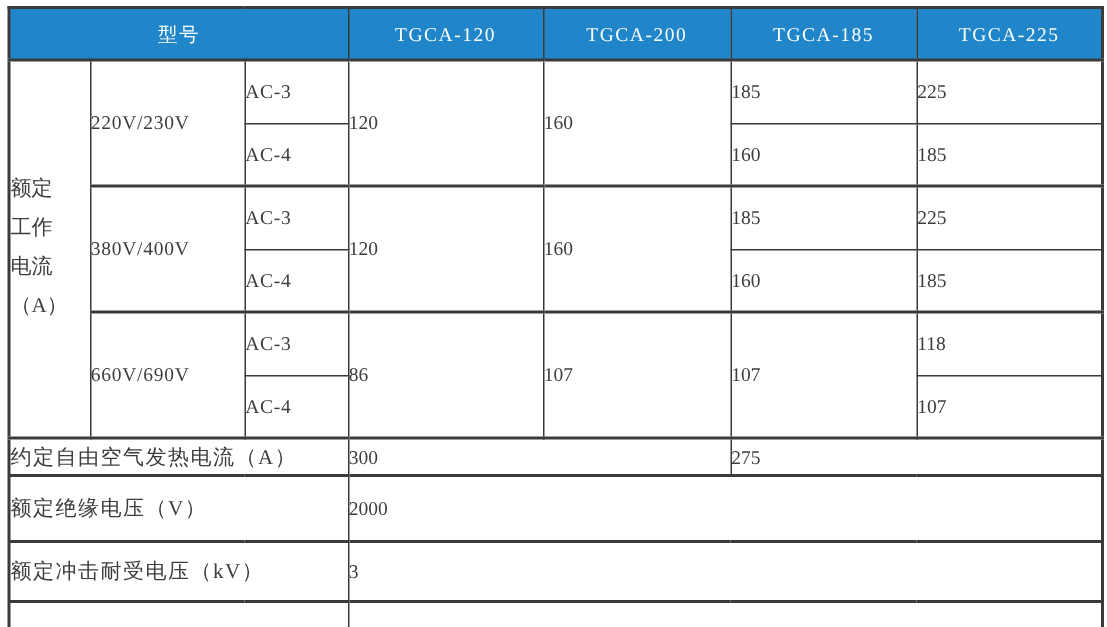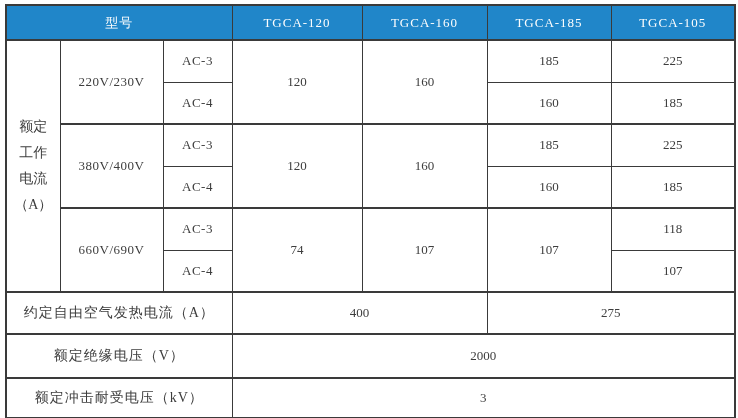--- a/index.html
+++ b/index.html
@@ -30,29 +30,28 @@
     font-weight: normal;
     font-size: 13px;
     letter-spacing: 1px;
     border: 1px solid var(--border);
     border-bottom: 2px solid var(--border);
     padding: 0;
   }
   thead tr { height: 35px; }
   td {
     border: 1px solid var(--border);
-    text-align: center;
     vertical-align: middle;
     font-size: 13px;
     padding: 0;
     margin-left: 38px;
   }
   tr.sec td { border-top: 2px solid var(--border); }
   tr.ac { height: 42px; }
-  tr.sum1 { height: 42px; }
+  tr.sum1 { height: 25px; }
   tr.sum2 { height: 44px; }
   tr.sum3 { height: 40px; }
   tr.partial { height: 22px; }
   td.cn { font-size: 14px; letter-spacing: 1px; }
   td.vert div { line-height: 26px; font-size: 14px; }
   td.latin { letter-spacing: 0.5px; }
 </style>
 </head>
 <body>
 
@@ -64,23 +63,23 @@
         <col style="width:69px">
       <col style="width:130px">
         <col style="width:125px">
         <col style="width:124px">
         <col style="width:124px">
     </colgroup>
     <thead>
       <tr>
         <th colspan="3" class="cn">型号</th>
         <th class="latin">TGCA-120</th>
-        <th class="latin">TGCA-160</th>
+        <th class="latin">TGCA-200</th>
         <th class="latin">TGCA-185</th>
-        <th class="latin">TGCA-105</th>
+        <th class="latin">TGCA-225</th>
       </tr>
     </thead>
     <tbody>
 
       <tr class="ac sec">
         <td rowspan="6" class="vert">
           <div>额定</div>
           <div>工作</div>
           <div>电流</div>
           <div>（A）</div>
@@ -108,33 +107,33 @@
       </tr>
       <tr class="ac">
         <td class="latin">AC-4</td>
         <td>160</td>
         <td>185</td>
       </tr>
 
       <tr class="ac sec">
         <td rowspan="2" class="latin">660V/690V</td>
         <td class="latin">AC-3</td>
-        <td rowspan="2">74</td>
+        <td rowspan="2">86</td>
         <td rowspan="2">107</td>
         <td rowspan="2">107</td>
         <td>118</td>
       </tr>
       <tr class="ac">
         <td class="latin">AC-4</td>
         <td>107</td>
       </tr>
 
       <tr class="sum1 sec">
         <td colspan="3" class="cn">约定自由空气发热电流（A）</td>
-        <td colspan="2">400</td>
+        <td colspan="2">300</td>
         <td colspan="2">275</td>
       </tr>
       <tr class="sum2 sec">
         <td colspan="3" class="cn">额定绝缘电压（V）</td>
         <td colspan="4">2000</td>
       </tr>
       <tr class="sum3 sec">
         <td colspan="3" class="cn">额定冲击耐受电压（kV）</td>
         <td colspan="4">3</td>
       </tr>

